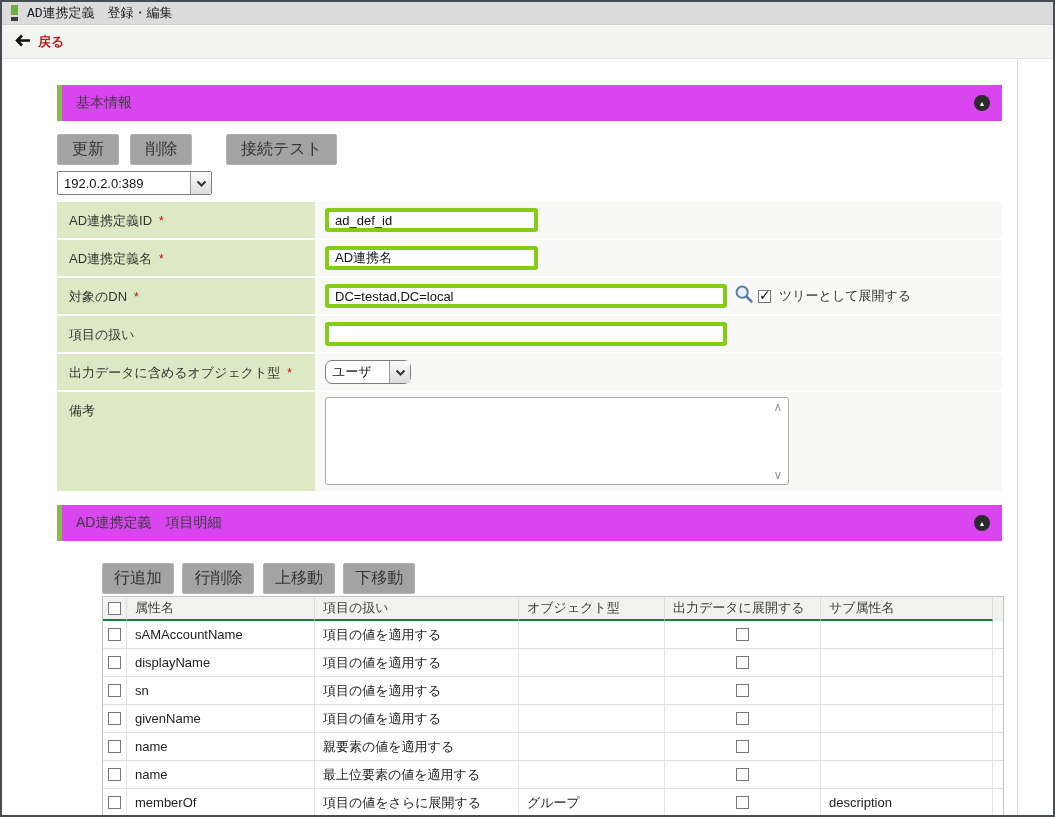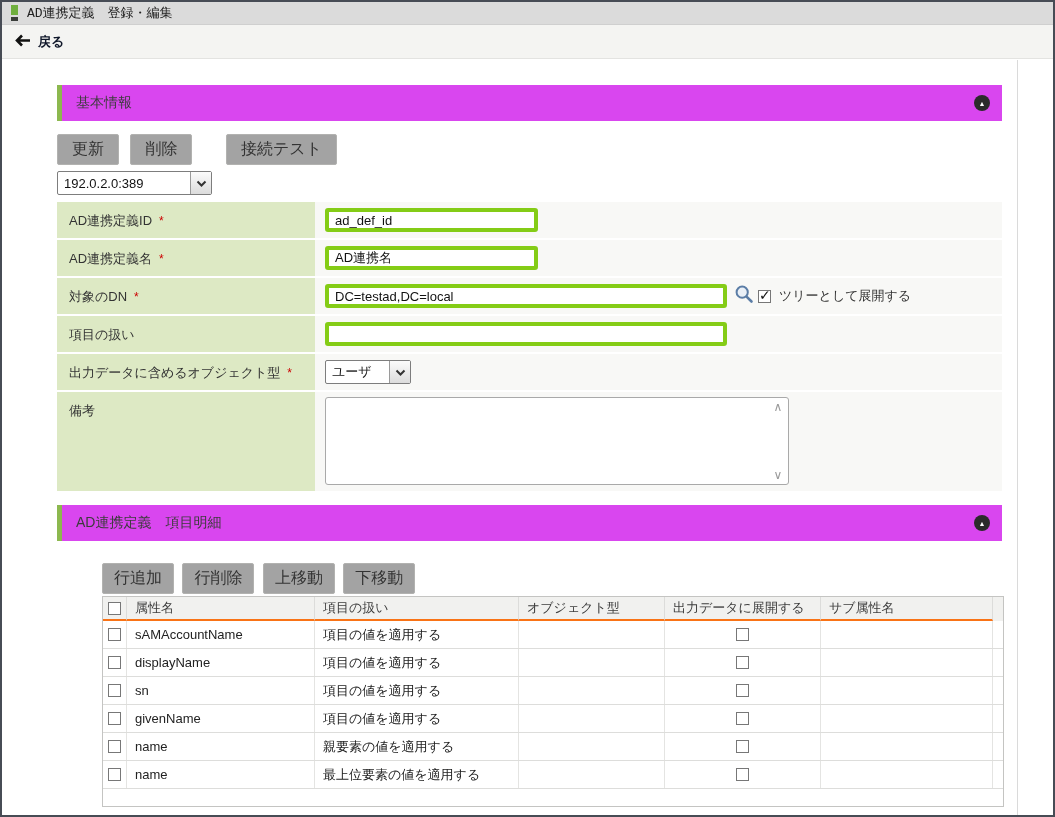--- a/index.html
+++ b/index.html
@@ -25,21 +25,21 @@
   }
   .excl-icon { width: 7px; height: 16px; position: relative; }
   .excl-icon .top { position: absolute; top: 0; left: 0; width: 7px; height: 10px; background: #6fae3e; }
   .excl-icon .dot { position: absolute; bottom: 0; left: 0; width: 7px; height: 4px; background: #3a3d3a; }
   
   .backbar {
     height: 34px; background: #f4f4f2;
     display: flex; align-items: center;
     padding-left: 13px; gap: 7px;
     border-bottom: 1px solid #e3e3e1;
-    font-size: 13px; font-weight: bold; color: #0f172a;
+    font-size: 13px; font-weight: bold; color: #b91c1c;
   }
   
   .right-divider {
     position: absolute; left: 1015px; top: 58px; bottom: 0;
     width: 1px; background: #dadada;
   }
   
   .content { padding: 26px 0 0 55px; }
   .section-header {
     width: 945px; height: 36px;
@@ -77,21 +77,21 @@
     position: relative; font-size: 13px; color: #111;
     padding-left: 6px;
   }
   .sel .arrowbox {
     position: absolute; right: 0; top: 0; bottom: 0;
     width: 21px; border-left: 1px solid #9a9a9a;
     background: linear-gradient(#fbfbfb, #dcdcdc);
     display: flex; align-items: center; justify-content: center;
   }
   .server-sel { width: 155px; margin-top: 6px; }
-  .obj-sel { width: 86px; }
+  .obj-sel { width: 86px; border-radius: 7px; }
   
   .form { margin-top: 7px; width: 945px; }
   .form-row { display: flex; margin-bottom: 2px; }
   .form-label {
     width: 258px; background: #dde9c4;
     padding: 10px 0 0 12px;
     font-size: 13px; color: #333;
     flex-shrink: 0;
   }
   .req { color: #cc0000; margin-left: 7px; font-size: 12px; }
@@ -136,21 +136,21 @@
     width: 902px;
     border: 1px solid #c4c4c2;
     background: #fff;
     font-size: 13px;
   }
   .g-header { display: flex; background: #f1f1ef; }
   .g-hcell {
     height: 24px; display: flex; align-items: center;
     padding-left: 8px; color: #3c3c3c;
     border-right: 1px solid #dcdcda;
-    border-bottom: 2px solid #f97316;
+    border-bottom: 2px solid #15803d;
   }
   .g-hcell.spacer { border-bottom: 2px solid #f1f1ef; border-right: none; padding: 0; }
   .g-row { display: flex; border-bottom: 1px solid #dddddb; background: #fff; }
   .g-cell {
     height: 27px; display: flex; align-items: center;
     padding-left: 8px; color: #222;
     border-right: 1px solid #e4e4e2;
   }
   .g-cell.spacer { border-right: none; padding: 0; }
   .c-check { width: 24px; justify-content: center; padding-left: 0; }
@@ -392,18 +392,31 @@
         <div class="g-cell c-attr">name</div>
         <div class="g-cell c-handling">最上位要素の値を適用する</div>
         <div class="g-cell c-objtype"></div>
         <div class="g-cell c-expand">
             <span class="cb"></span>
           </div>
         <div class="g-cell c-subattr"></div>
         <div class="g-cell c-spacer spacer"></div>
       </div>
 
+      <div class="g-row">
+        <div class="g-cell c-check">
+            <span class="cb"></span>
+          </div>
+        <div class="g-cell c-attr">memberOf</div>
+        <div class="g-cell c-handling">項目の値をさらに展開する</div>
+        <div class="g-cell c-objtype">グループ</div>
+        <div class="g-cell c-expand">
+            <span class="cb"></span>
+          </div>
+        <div class="g-cell c-subattr">description</div>
+        <div class="g-cell c-spacer spacer"></div>
+      </div>
 
       <div class="g-footer"></div>
     </div>
 
   </div>
 </div>
 
 </body></html>

